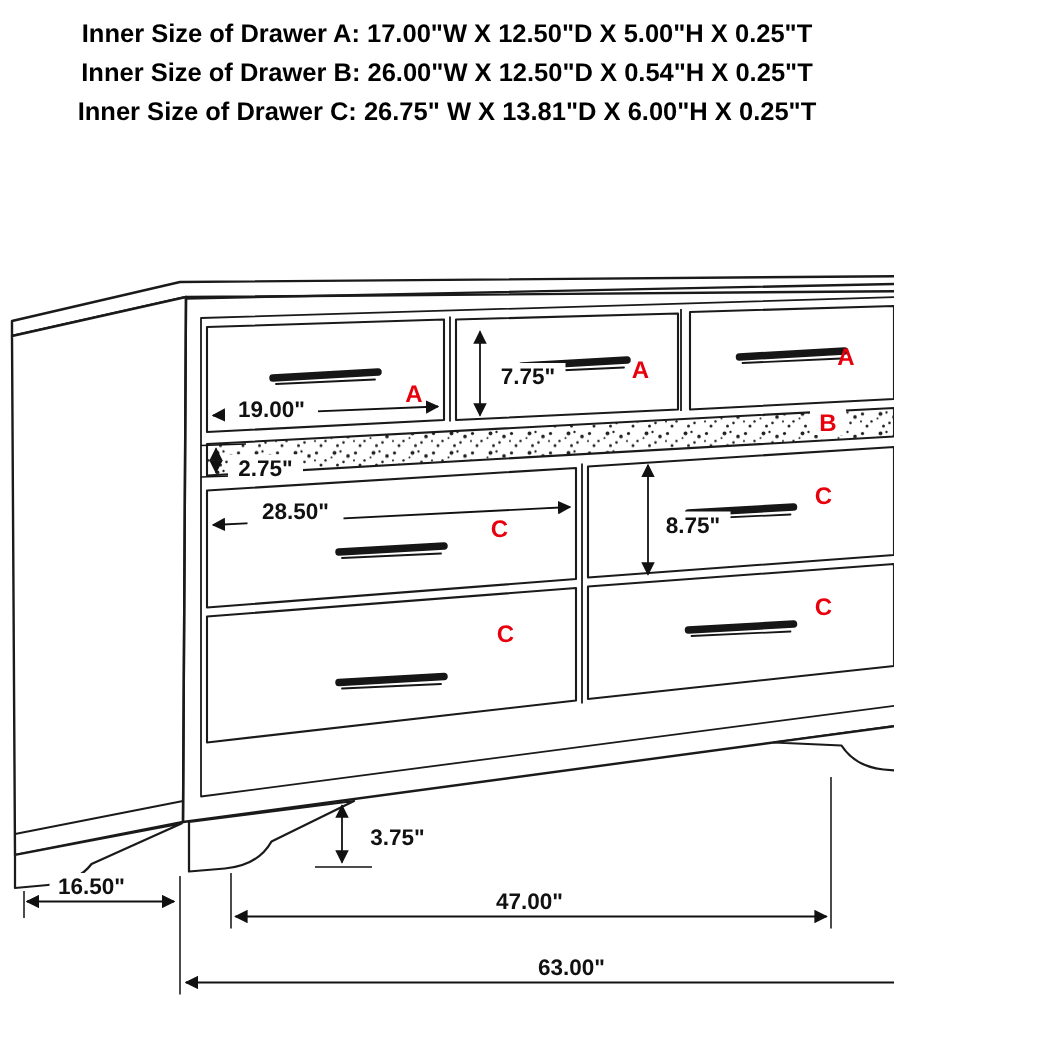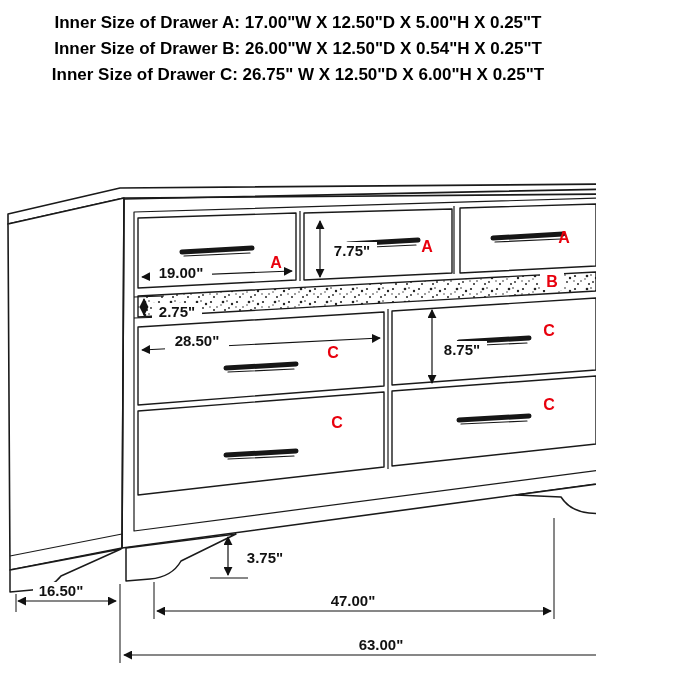--- a/index.html
+++ b/index.html
@@ -26,21 +26,21 @@
   .handle-shadow{stroke:#161616;stroke-width:1.2;stroke-linecap:round;}
 </style>
 </head>
 <body>
 
 <div class="canvas">
 
   <div class="titles">
     <div>Inner Size of Drawer A: 17.00"W X 12.50"D X 5.00"H X 0.25"T</div>
     <div>Inner Size of Drawer B: 26.00"W X 12.50"D X 0.54"H X 0.25"T</div>
-    <div>Inner Size of Drawer C: 26.75" W X 12.50"D X 6.00"H X 0.25"T</div>
+    <div>Inner Size of Drawer C: 26.75" W X 13.81"D X 6.00"H X 0.25"T</div>
   </div>
 
   <svg width="700" height="700" viewBox="0 0 700 700">
     <defs>
       <marker id="arr" viewBox="0 0 10 10" refX="9" refY="5" markerWidth="7.5" markerHeight="7.5" orient="auto-start-reverse">
         <path d="M0,0 L10,5 L0,10 Z" fill="#111"></path>
       </marker>
       <pattern id="speck" width="26" height="13" patternUnits="userSpaceOnUse">
         <rect width="26" height="13" fill="#ffffff"></rect>
         <g fill="#222">

